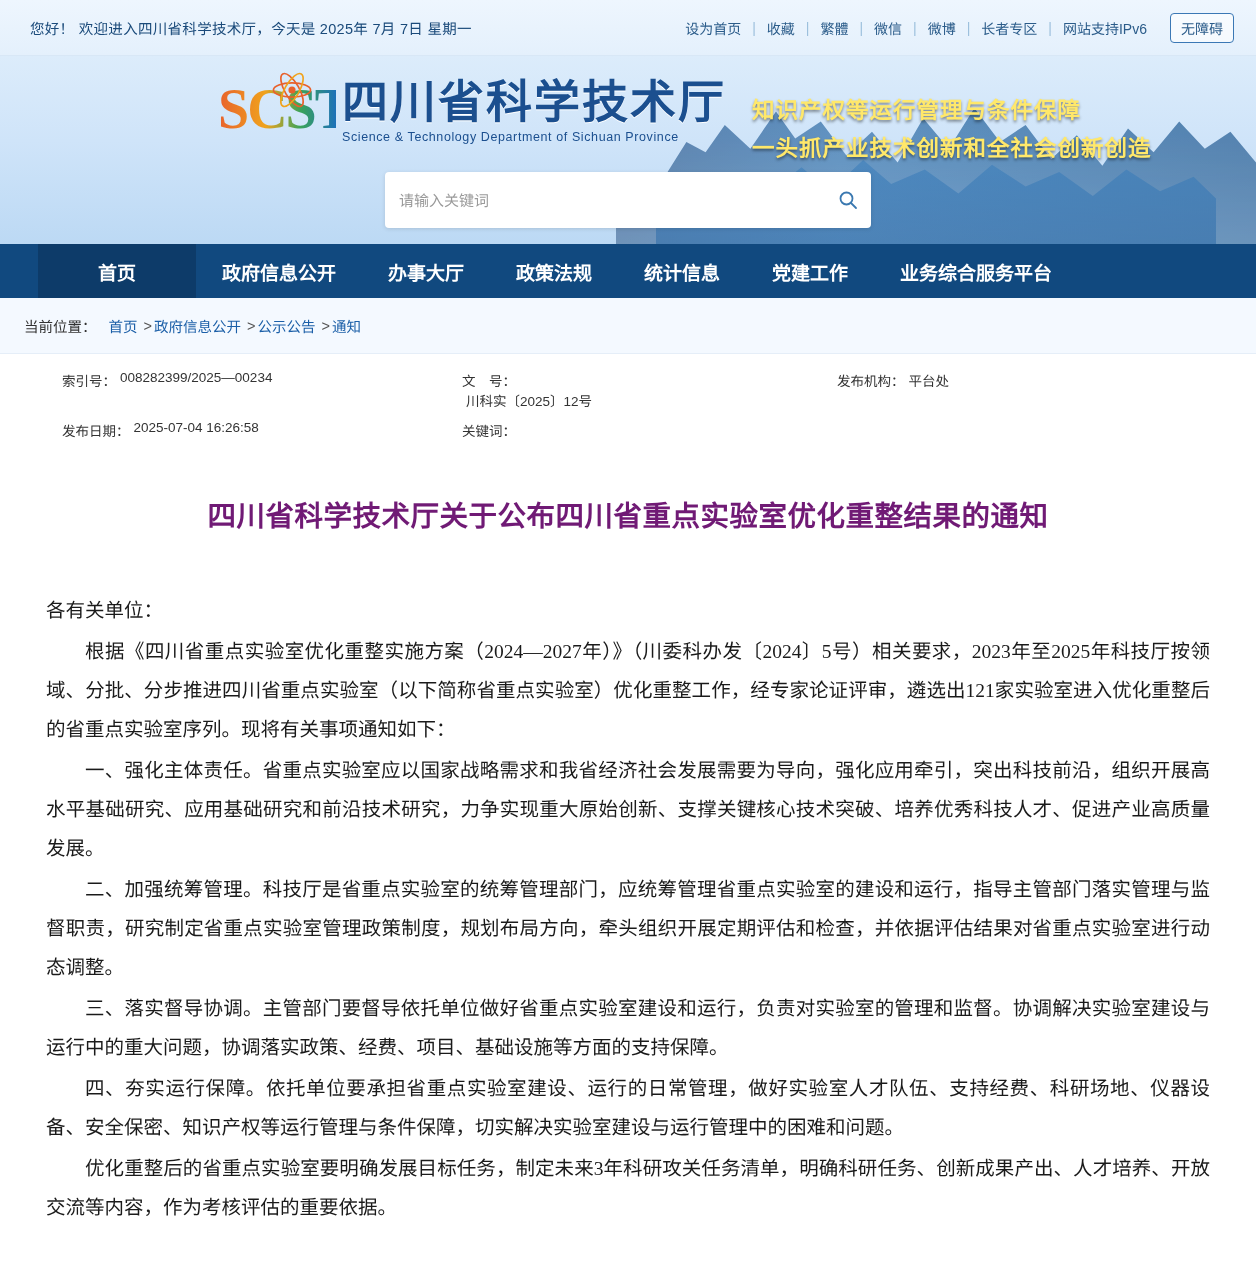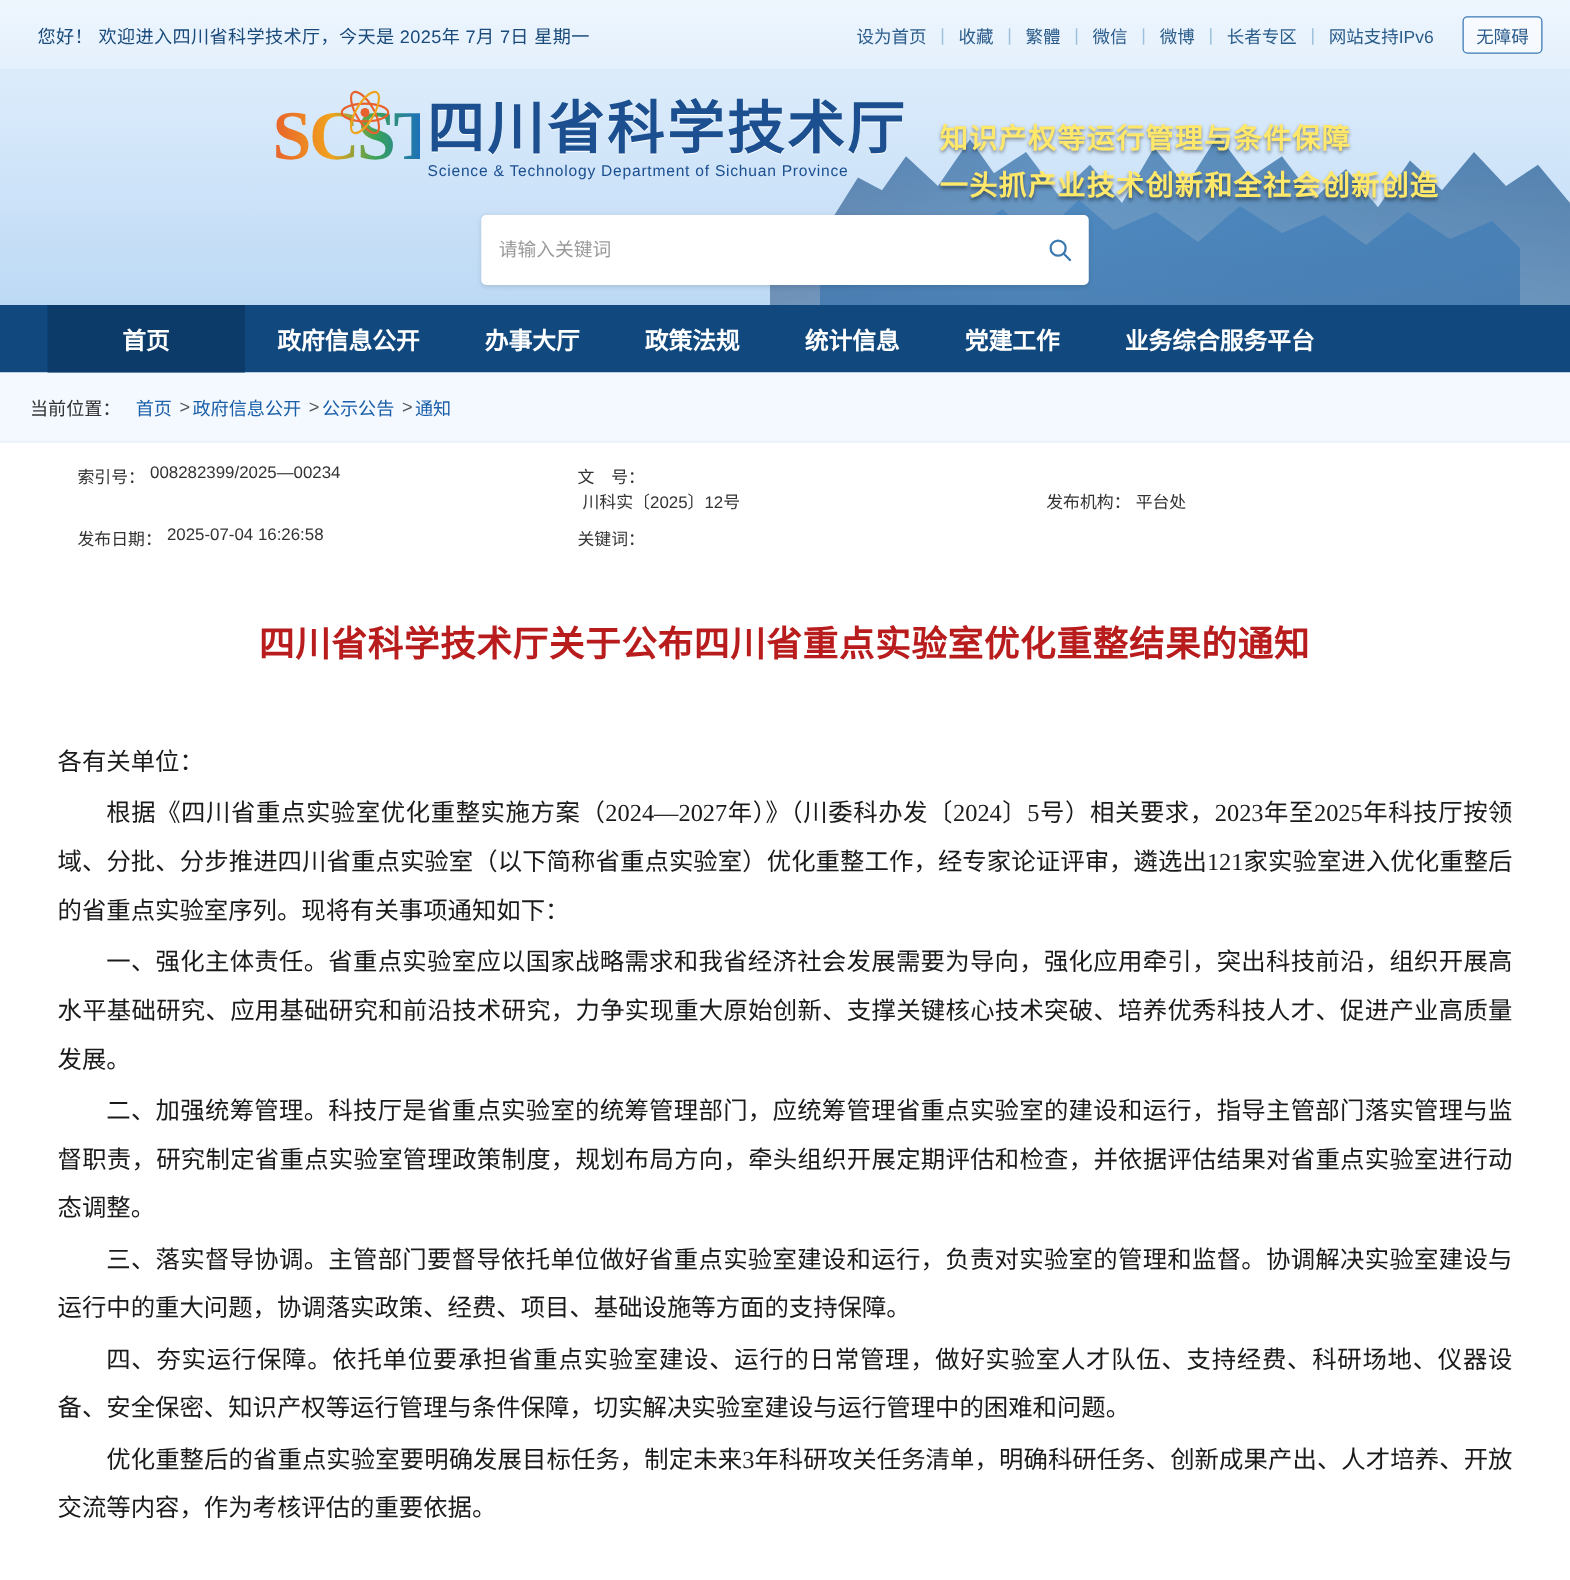--- a/index.html
+++ b/index.html
@@ -149,29 +149,29 @@
 
   
   .meta {
     padding: 16px 60px 10px 62px;
     font-size: 13.5px; color: #333;
   }
   .meta-row { display: flex; margin-bottom: 10px; }
   .meta-cell { display: flex; }
   .meta-cell.c1 { width: 400px; }
   .meta-cell.c2 { width: 375px; flex-direction: column; }
-  .meta-cell.c3 { flex: 1; align-items: flex-end; }
+  .meta-cell.c3 { flex: 1; }
   .meta-k { color: #333; white-space: pre; }
   .meta-v { color: #333; margin-left: 4px; }
 
   
   .article { padding: 18px 46px 40px 46px; }
   h1.title {
     text-align: center;
-    font-size: 28.5px; font-weight: 700; color: #b91c1c;
+    font-size: 28.5px; font-weight: 700; color: #701a75;
     line-height: 1.5; letter-spacing: .5px;
     font-family: "Liberation Serif", "DejaVu Serif", serif;
     margin: 18px 40px 52px 40px;
   }
   .body p {
     font-size: 19.5px; line-height: 2.0; color: #1a1a1a;
     text-align: justify; text-justify: inter-ideograph;
     margin-bottom: 2px;
     font-family: "Liberation Serif", "DejaVu Serif", serif;
   }

